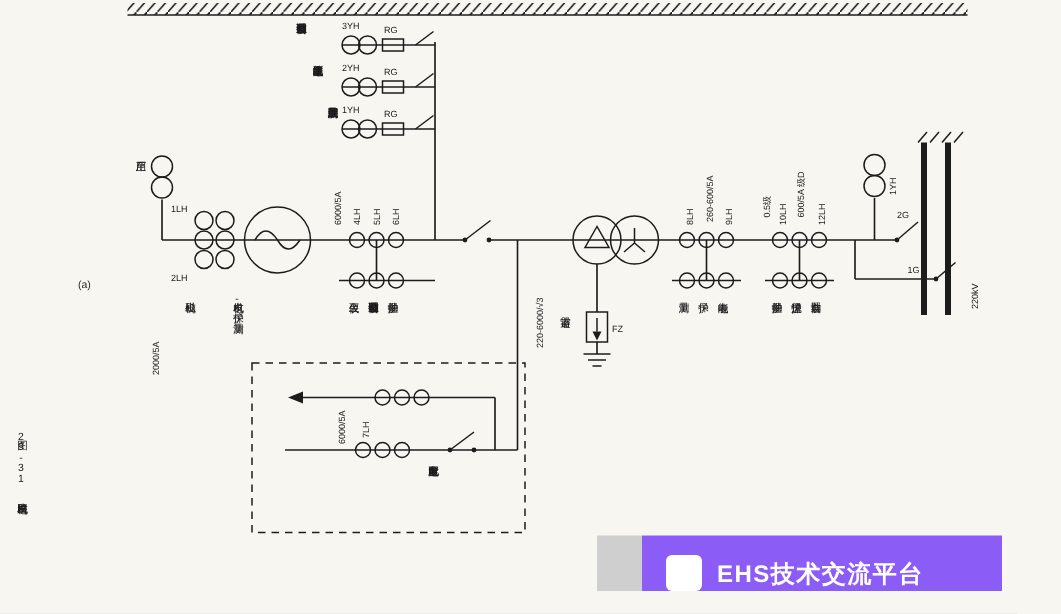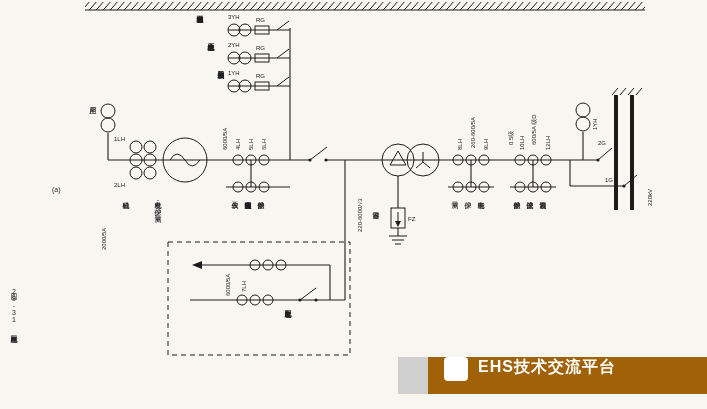--- a/index.html
+++ b/index.html
@@ -5,22 +5,22 @@
   html,body{margin:0;padding:0;background:#e8e8e8;}
   #page{position:relative;width:707px;height:409px;background:#f7f6f1;overflow:hidden;
         font-family:"Liberation Sans",sans-serif;}
   svg{position:absolute;left:0;top:0;}
   svg .ln{stroke:#1c1c1c;stroke-width:1.1;fill:none;}
   svg .sym{stroke:#1c1c1c;stroke-width:1;fill:none;}
   svg .fill{fill:#1c1c1c;stroke:none;}
   svg text{fill:#1c1c1c;stroke:none;font-family:"Liberation Sans",sans-serif;}
   .t6{font-size:6px;} .t7{font-size:7px;}
   .vt{writing-mode:vertical-rl;text-orientation:upright;font-size:7px;}
-  #wm{position:absolute;left:428px;top:357px;width:279px;height:37px;background:#a16207;
-      display:flex;align-items:flex-start;}
+  #wm{position:absolute;left:428px;top:357px;width:240px;height:37px;background:#8b5cf6;
+      display:flex;align-items:flex-end;}
   #wm-lead{position:absolute;left:398px;top:357px;width:30px;height:37px;background:#cfcfcf;}
   #wm-logo{width:24px;height:24px;background:#ffffff;border-radius:4px;margin:0 10px 0 16px;}
   #wm-text{color:#ffffff;font-weight:bold;font-size:16px;letter-spacing:1px;
            font-family:"Liberation Sans",sans-serif;}
 </style>
 </head>
 <body>
 
 <div id="page">
 <svg width="707" height="409" viewBox="0 0 707 409">

